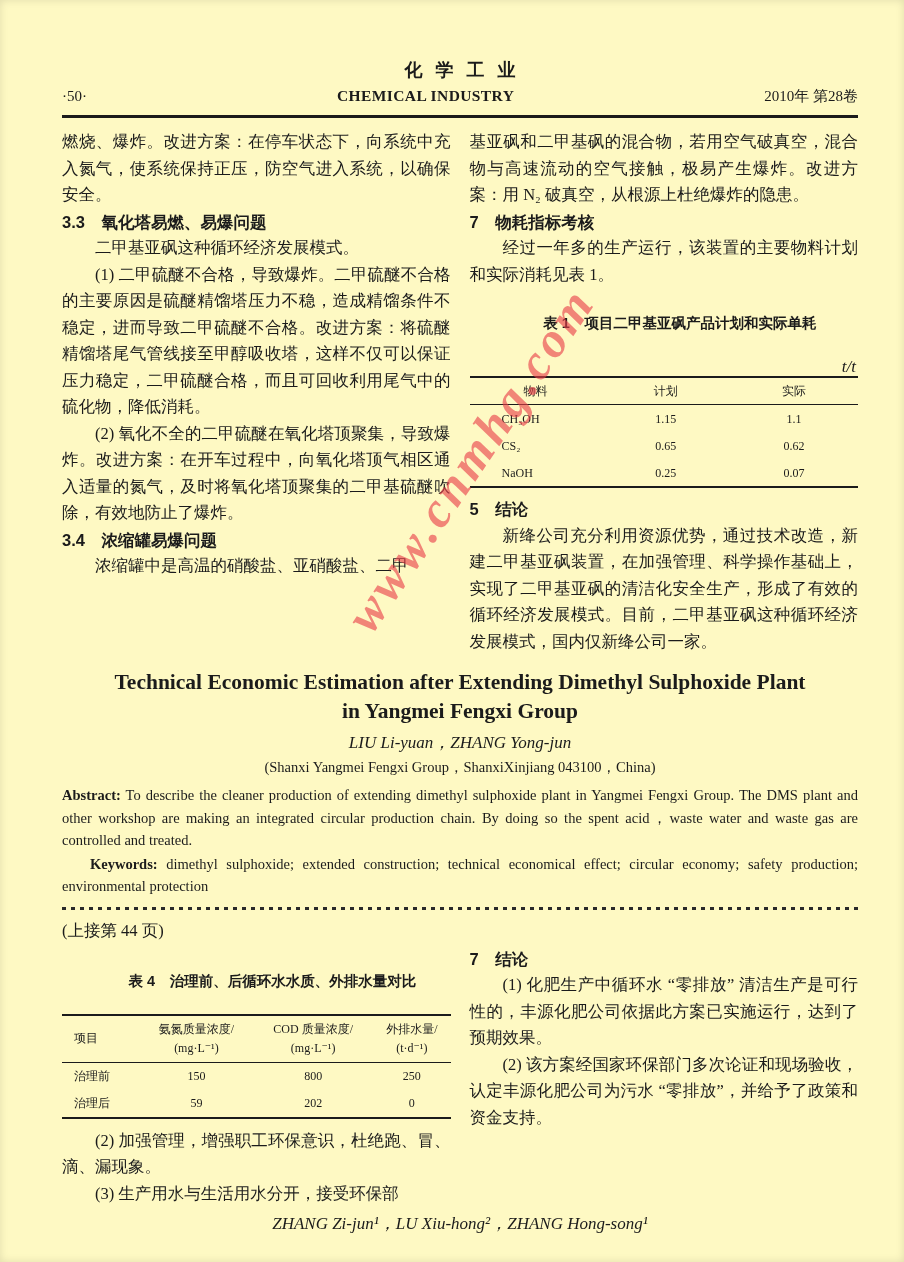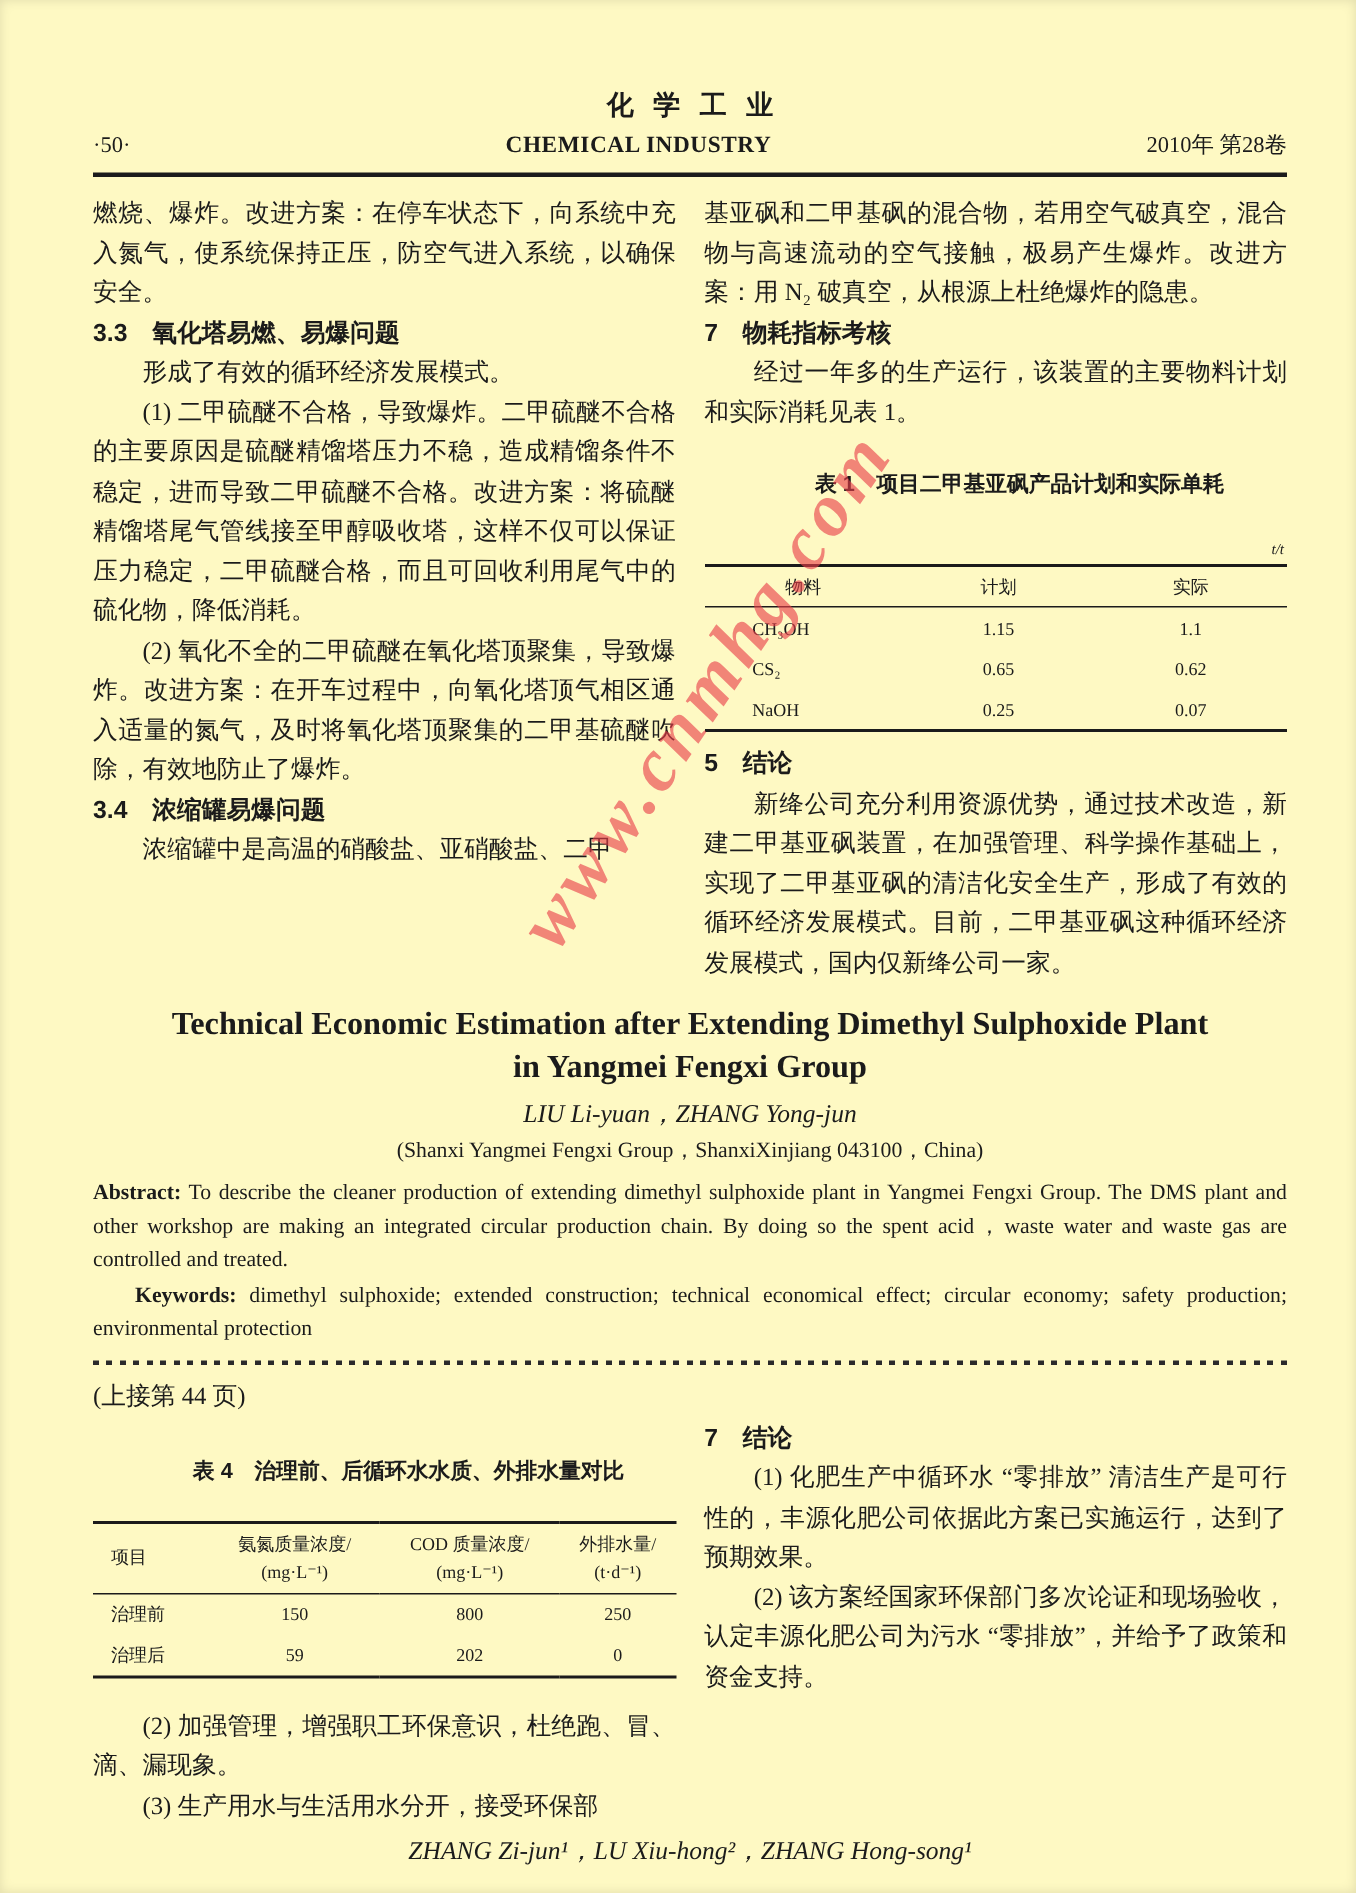--- a/index.html
+++ b/index.html
@@ -41,21 +41,21 @@
   
   .tbl-caption{
     position:relative;text-align:center;
     font-family:"Liberation Sans","DejaVu Sans",sans-serif;
     font-weight:bold;font-size:14.5px;line-height:20px;
     margin:5px 0 3px;white-space:pre-wrap;
   }
   .tbl-unit{
     position:absolute;right:2px;bottom:-4px;
     font-family:"Liberation Serif","DejaVu Serif",serif;
-    font-weight:normal;font-style:italic;font-size:10px;
+    font-weight:normal;font-style:italic;font-size:17px;
   }
   table{width:100%;border-collapse:collapse;font-size:12px;line-height:18px;}
   .data-table{border-top:2px solid #1b1b1b;border-bottom:2px solid #1b1b1b;}
   .data-table th{font-weight:normal;border-bottom:1.5px solid #1b1b1b;padding:4px 0;}
   .data-table td{padding:4.5px 0;}
   .t1 th:first-child,.t1 td:first-child{text-align:left;padding-left:32px;width:34%;}
   .t1 th:first-child{text-align:center;padding-left:0;}
   .t1 td:nth-child(2),.t1 th:nth-child(2){text-align:center;width:33%;}
   .t1 td:nth-child(3),.t1 th:nth-child(3){text-align:center;width:33%;}
   .t4 th{vertical-align:middle;}
@@ -101,21 +101,21 @@
       <span class="journal-en">CHEMICAL INDUSTRY</span>
       <span>2010年  第28卷</span>
     </div>
     <hr class="header-rule">
   </div>
 
   <div class="cols">
     <div class="col">
       <p>燃烧、爆炸。改进方案：在停车状态下，向系统中充入氮气，使系统保持正压，防空气进入系统，以确保安全。</p>
       <p class="heading">3.3　氧化塔易燃、易爆问题</p>
-      <p class="indent">形成了有效的循环经济发展模式。</p>
+      <p class="indent">二甲基亚砜这种循环经济发展模式。</p>
       <p class="indent">(1) 二甲硫醚不合格，导致爆炸。二甲硫醚不合格的主要原因是硫醚精馏塔压力不稳，造成精馏条件不稳定，进而导致二甲硫醚不合格。改进方案：将硫醚精馏塔尾气管线接至甲醇吸收塔，这样不仅可以保证压力稳定，二甲硫醚合格，而且可回收利用尾气中的硫化物，降低消耗。</p>
       <p class="indent">(2) 氧化不全的二甲硫醚在氧化塔顶聚集，导致爆炸。改进方案：在开车过程中，向氧化塔顶气相区通入适量的氮气，及时将氧化塔顶聚集的二甲基硫醚吹除，有效地防止了爆炸。</p>
       <p class="heading">3.4　浓缩罐易爆问题</p>
       <p class="indent">浓缩罐中是高温的硝酸盐、亚硝酸盐、二甲</p>
     </div>
 
     <div class="col">
       <p>基亚砜和二甲基砜的混合物，若用空气破真空，混合物与高速流动的空气接触，极易产生爆炸。改进方案：用 N₂ 破真空，从根源上杜绝爆炸的隐患。</p>
       <p class="heading">7　物耗指标考核</p>
       <p class="indent">经过一年多的生产运行，该装置的主要物料计划和实际消耗见表 1。</p>
@@ -204,21 +204,21 @@
             <td>250</td>
           </tr>
           <tr>
             <td>治理后</td>
             <td>59</td>
             <td>202</td>
             <td>0</td>
           </tr>
         </tbody>
       </table>
-      <p class="indent" style="margin-top:19px">(2) 加强管理，增强职工环保意识，杜绝跑、冒、滴、漏现象。</p>
+      <p class="indent" style="margin-top:9px">(2) 加强管理，增强职工环保意识，杜绝跑、冒、滴、漏现象。</p>
       <p class="indent">(3) 生产用水与生活用水分开，接受环保部</p>
     </div>
 
     <div class="col">
       <p class="heading">7　结论</p>
       <p class="indent">(1)  化肥生产中循环水 “零排放” 清洁生产是可行性的，丰源化肥公司依据此方案已实施运行，达到了预期效果。</p>
       <p class="indent">(2) 该方案经国家环保部门多次论证和现场验收，认定丰源化肥公司为污水 “零排放”，并给予了政策和资金支持。</p>
     </div>
   </div>
 

